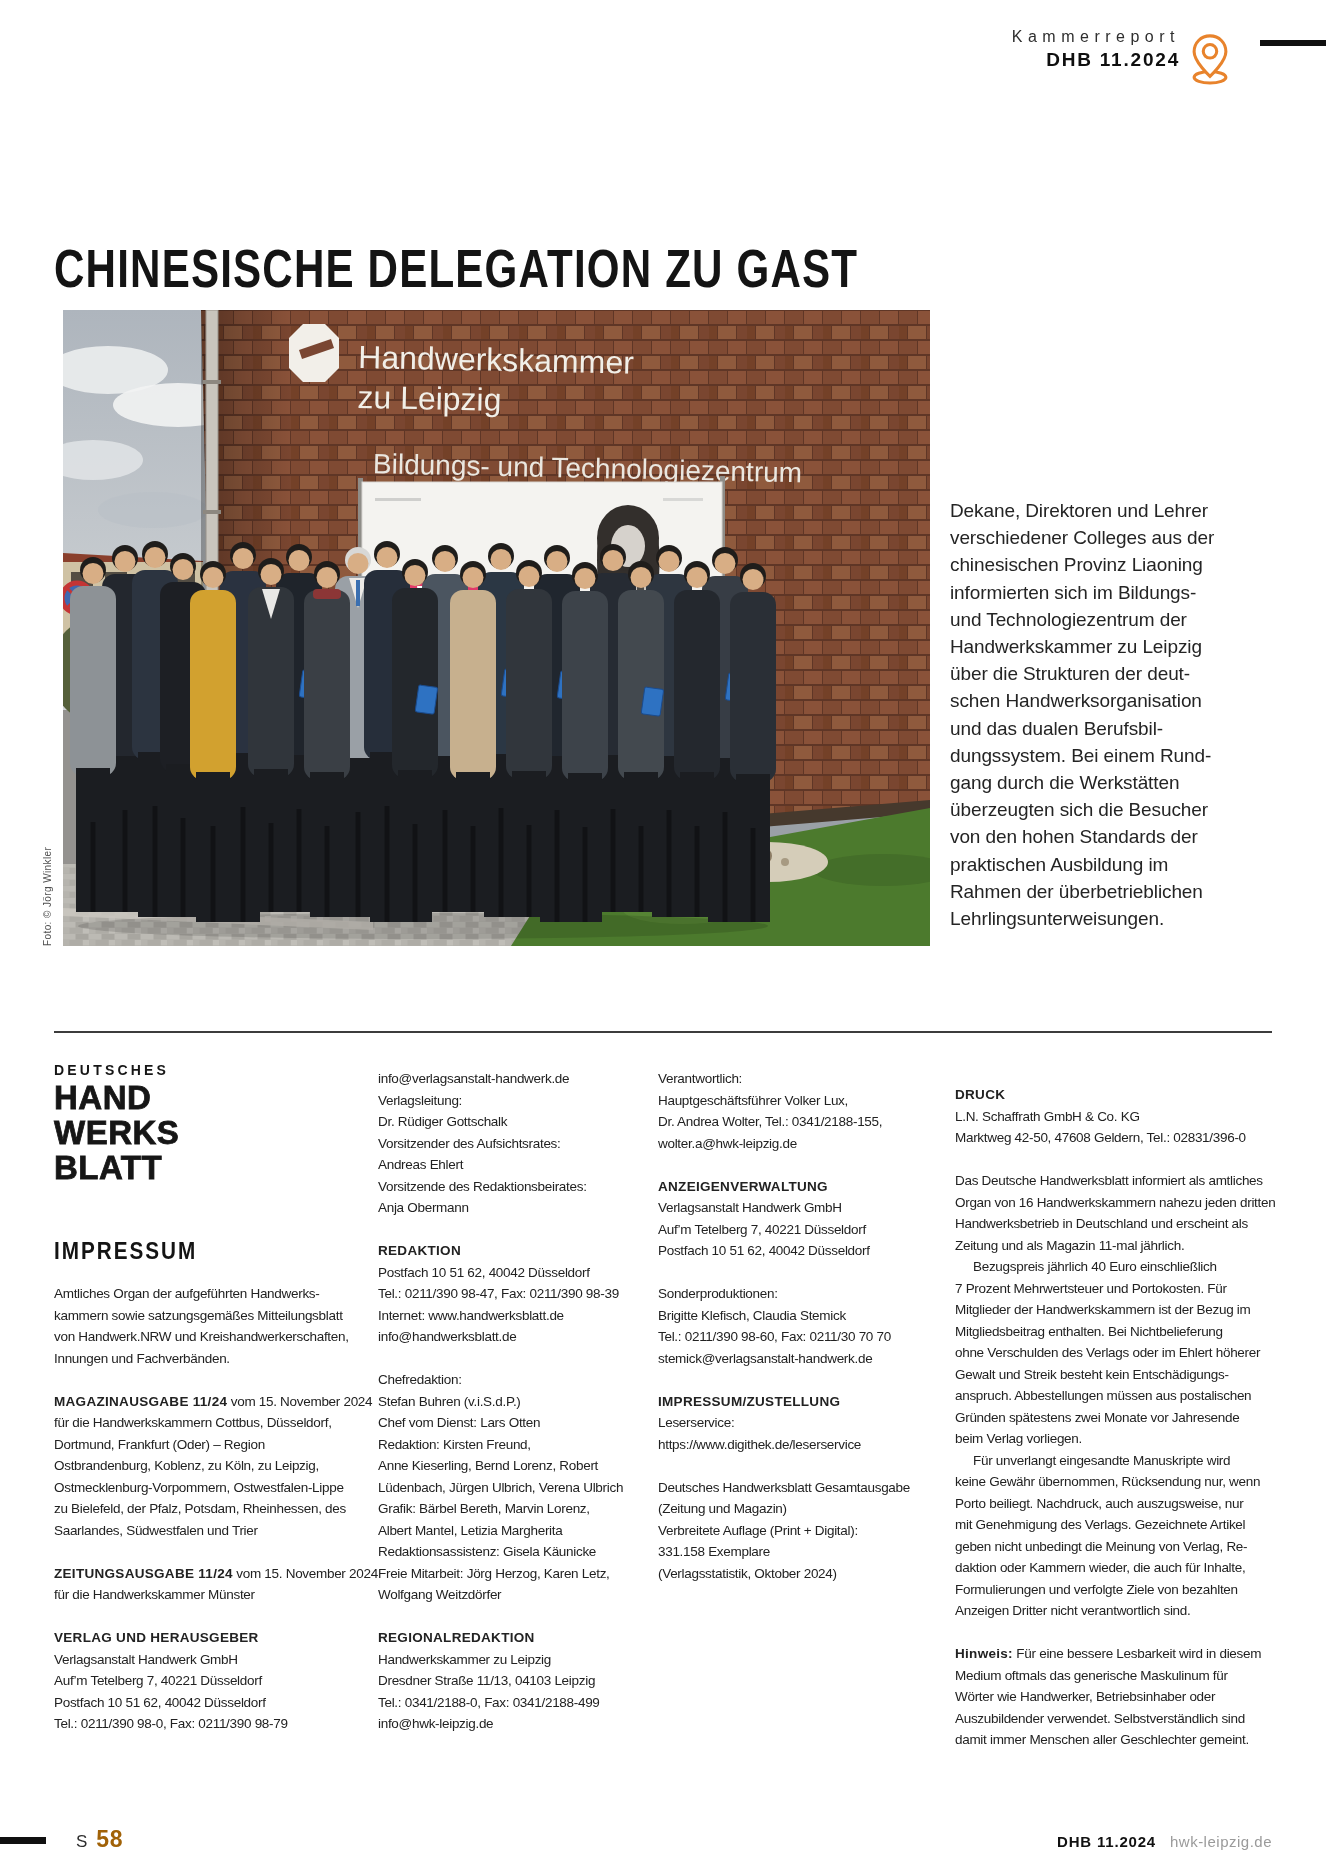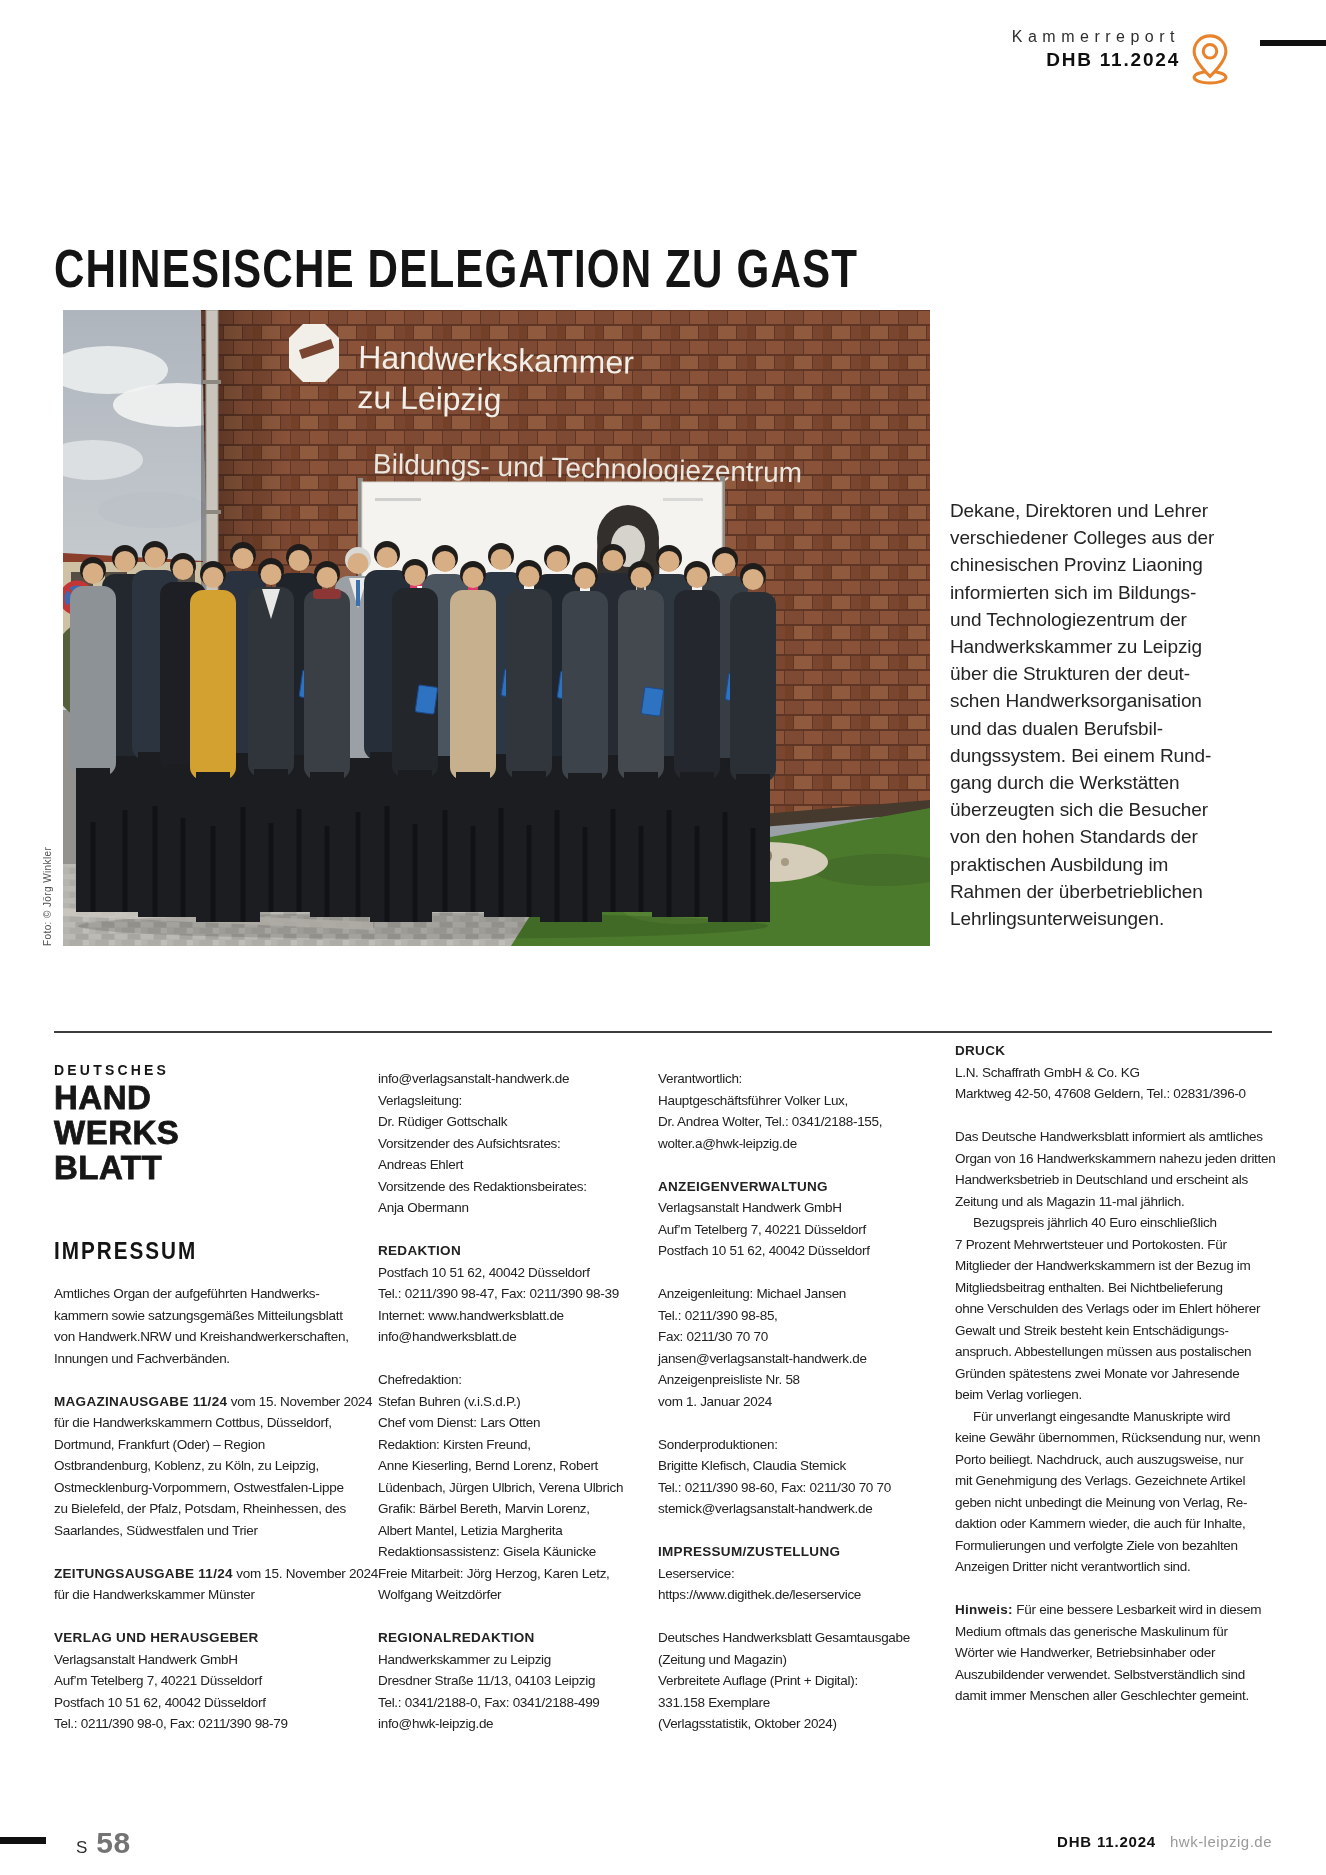--- a/index.html
+++ b/index.html
@@ -38,27 +38,27 @@
   .imp-title{position:absolute;left:54px;top:1238px;font-size:23px;font-weight:bold;
              letter-spacing:2.2px;color:#141414;transform:scaleX(.9);transform-origin:0 0;}
   .icol{position:absolute;font-size:13.5px;line-height:21.5px;letter-spacing:-0.3px;color:#222;}
   .icol div{white-space:nowrap;}
   .iblk{margin-bottom:21.5px;}
   .ih,.ib{font-weight:bold;letter-spacing:.3px;}
   .ind{padding-left:18px;}
   .col1{left:54px;top:1283px;width:290px;}
   .col2{left:378px;top:1068px;width:285px;}
   .col3{left:658px;top:1068px;width:290px;}
-  .col4{left:955px;top:1040px;width:330px;}
+  .col4{left:955px;top:1084px;width:330px;}
 
   
   .foot-bar{position:absolute;left:0;top:1837px;width:46px;height:7px;background:#101010;}
   .foot-left{position:absolute;left:76px;top:1826px;display:flex;align-items:baseline;gap:9px;}
   .foot-s{font-size:17px;color:#2d2d2d;}
-  .foot-num{font-size:30px;font-weight:bold;color:#737373;letter-spacing:.5px;}
+  .foot-num{font-size:23px;font-weight:bold;color:#a16207;letter-spacing:.5px;}
   .foot-right{position:absolute;right:54px;top:1833px;display:flex;align-items:baseline;gap:14px;font-size:15px;}
   .foot-issue{font-weight:bold;color:#111;letter-spacing:.8px;}
   .foot-site{color:#9a9a9a;letter-spacing:.5px;}
 </style>
 </head>
 <body>
 
 <div class="page">
 
   <div class="mast-text">
@@ -492,28 +492,20 @@
         <div>Dr. Andrea Wolter, Tel.: 0341/2188-155,</div>
         <div>wolter.a@hwk-leipzig.de</div>
       </div>
       <div class="iblk">
         <div class="ih">ANZEIGENVERWALTUNG</div>
         <div>Verlagsanstalt Handwerk GmbH</div>
         <div>Auf’m Tetelberg 7, 40221 Düsseldorf</div>
         <div>Postfach 10 51 62, 40042 Düsseldorf</div>
       </div>
       <div class="iblk">
-        <div>Anzeigenleitung: Michael Jansen</div>
-        <div>Tel.: 0211/390 98-85,</div>
-        <div>Fax: 0211/30 70 70</div>
-        <div>jansen@verlagsanstalt-handwerk.de</div>
-        <div>Anzeigenpreisliste Nr. 58</div>
-        <div>vom 1. Januar 2024</div>
-      </div>
-      <div class="iblk">
         <div>Sonderproduktionen:</div>
         <div>Brigitte Klefisch, Claudia Stemick</div>
         <div>Tel.: 0211/390 98-60, Fax: 0211/30 70 70</div>
         <div>stemick@verlagsanstalt-handwerk.de</div>
       </div>
       <div class="iblk">
         <div class="ih">IMPRESSUM/ZUSTELLUNG</div>
         <div>Leserservice:</div>
         <div>https://www.digithek.de/leserservice</div>
       </div>

